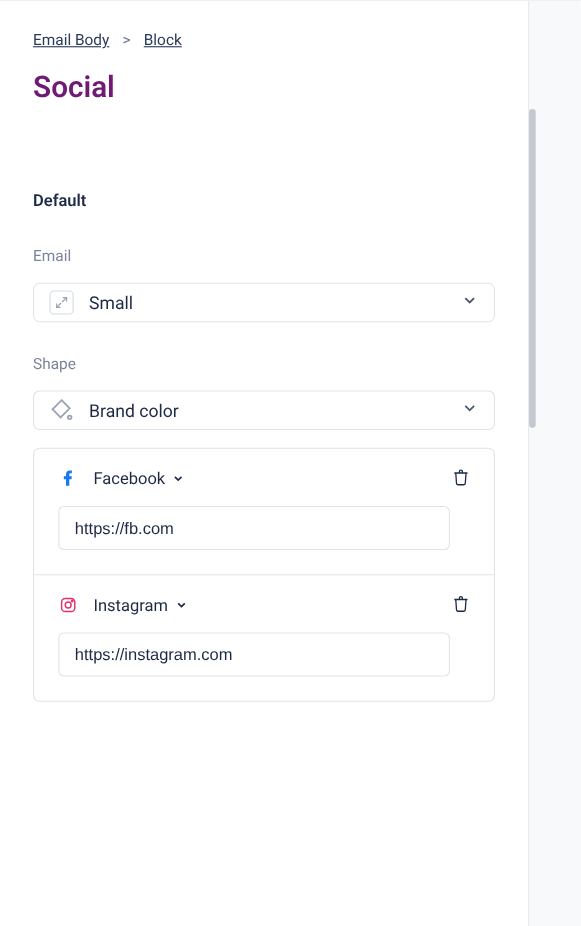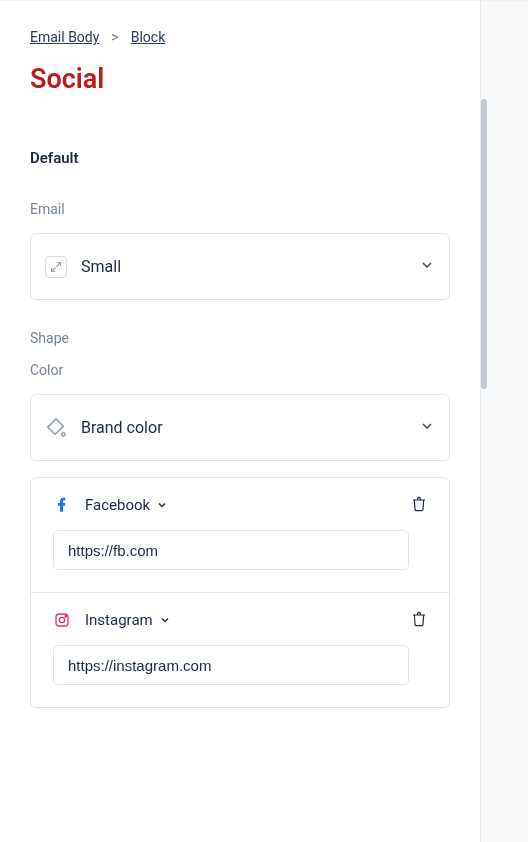--- a/index.html
+++ b/index.html
@@ -39,22 +39,22 @@
       text-decoration: underline;
       cursor: pointer;
     }
     .breadcrumb .sep {
       color: #6b7894;
       font-size: 14px;
     }
     h1.page-title {
       font-size: 27px;
       font-weight: 600;
-      color: #b91c1c;
-      margin-bottom: 54px;
+      color: #701a75;
+      margin-bottom: 78px;
     }
     .section-heading {
       font-size: 15px;
       font-weight: 600;
       color: #1d2a44;
       margin-bottom: 34px;
     }
     .section-heading.second {
       margin-top: 28px;
       margin-bottom: 18px;
@@ -62,21 +62,21 @@
     .field-label {
       font-size: 14px;
       color: #7a8599;
       margin-bottom: 16px;
       display: block;
     }
     .select {
       width: 100%;
       border: 1px solid #e0e4ea;
       border-radius: 6px;
-      height: 67px;
+      height: 36px;
       display: flex;
       align-items: center;
       padding: 0 14px;
       cursor: pointer;
       margin-bottom: 30px;
       background: #fff;
     }
     .select .icon-slot {
       width: 22px;
       height: 22px;
@@ -186,21 +186,20 @@
       <span class="value">Small</span>
       <span class="chev">
         <svg width="16" height="16" viewBox="0 0 24 24" fill="none" stroke="currentColor" stroke-width="2.5">
             <polyline points="6 9 12 15 18 9"></polyline>
           </svg>
       </span>
     </div>
 
     <span class="field-label">Shape</span>
 
-    <span class="field-label">Color</span>
     <div class="select" style="margin-bottom: 16px;">
       <span class="icon-slot">
         <svg width="22" height="22" viewBox="0 0 24 24" fill="none" stroke="#9aa3b5" stroke-width="1.8">
           <path d="M12 2l8 8-9 9-8-8 9-9z"></path>
           <circle cx="20" cy="19" r="1.8"></circle>
         </svg>
       </span>
       <span class="value">Brand color</span>
       <span class="chev">
         <svg width="16" height="16" viewBox="0 0 24 24" fill="none" stroke="currentColor" stroke-width="2.5">

